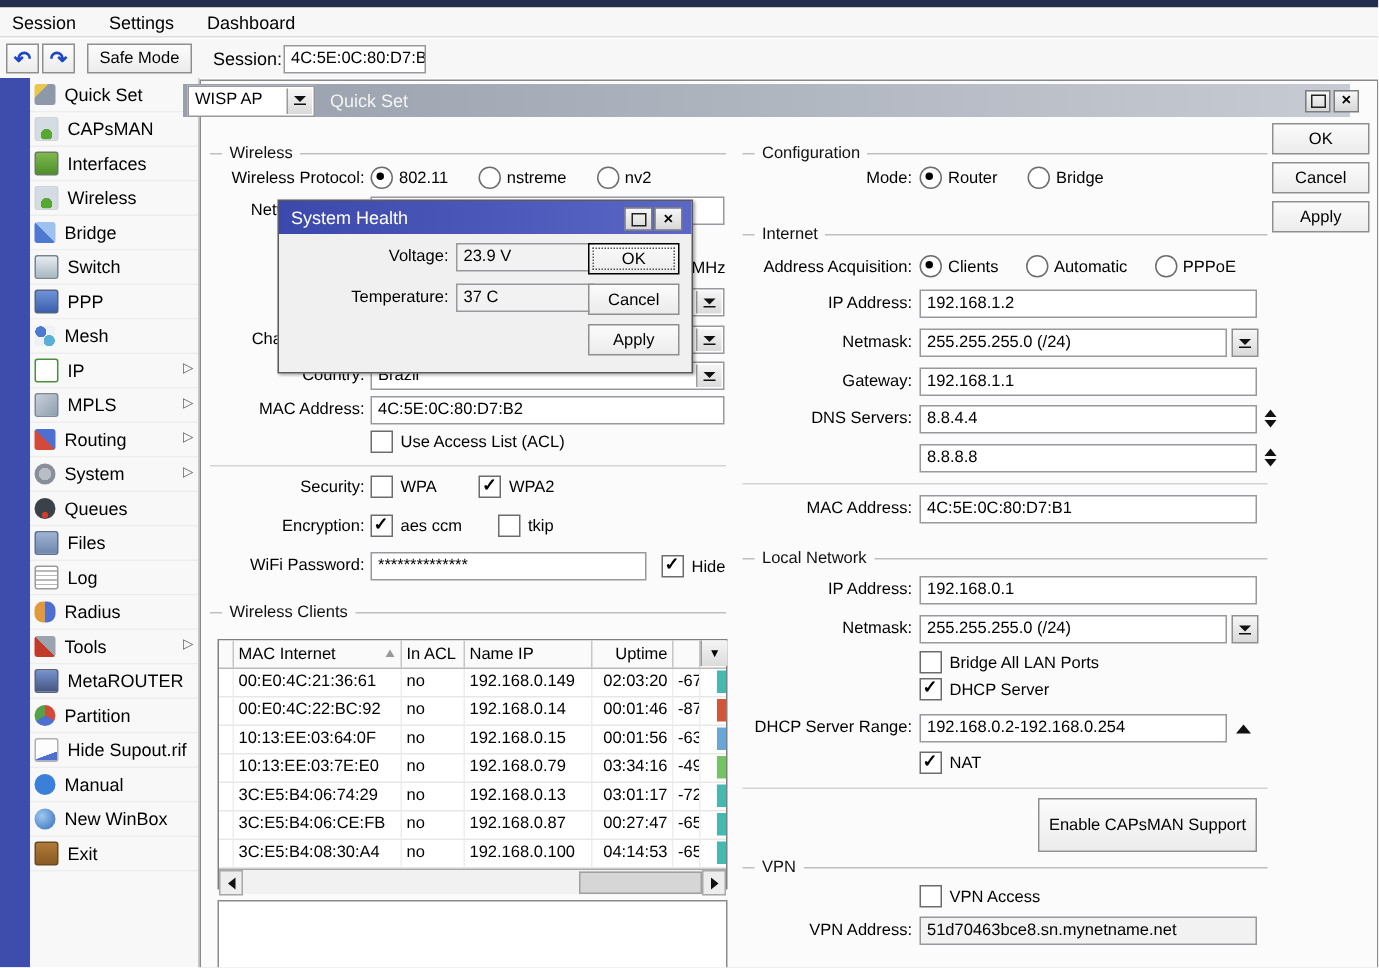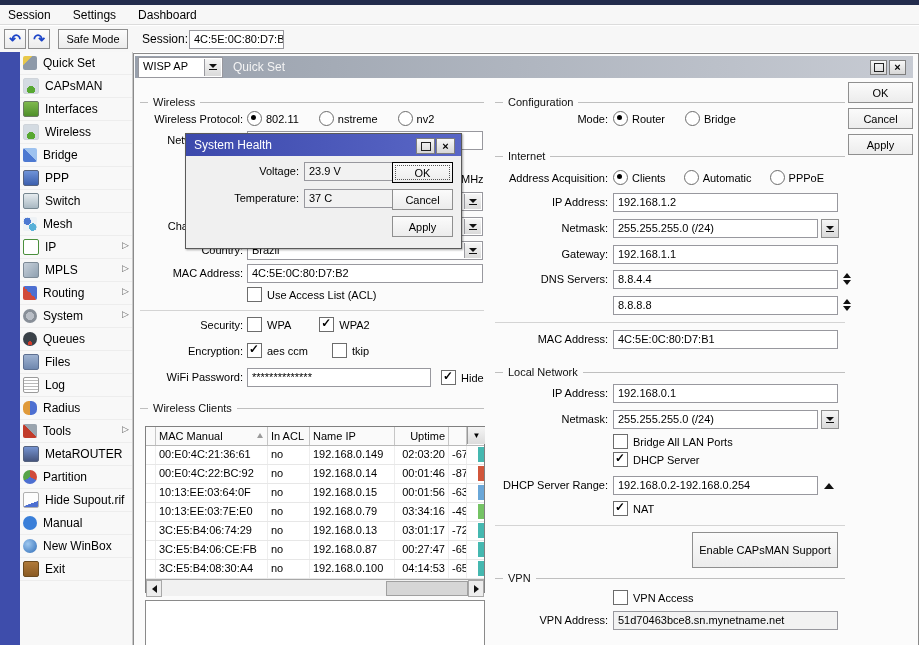--- a/index.html
+++ b/index.html
@@ -45,21 +45,21 @@
   .ic-terminal-icon{background:#20252e;border:1px solid #8a8a8a;}
   .ic-metarouter-icon{background:linear-gradient(#7593d0,#46557e);border:1px solid #55627e;}
   .ic-partition-icon{background:conic-gradient(#d14a3a 0 33%,#4d6fd1 33% 66%,#55a348 66%);border-radius:50%;}
   .ic-supout-icon{background:linear-gradient(160deg,#fdfdfd 68%,#4d6fd1 69%);border:1px solid #b0b0b0;}
   .ic-manual-icon{background:#3a7fd9;border-radius:50%;}
   .ic-winbox-icon{background:radial-gradient(circle at 35% 35%,#9ec7ef,#2f6db8);border-radius:50%;}
   .ic-exit-icon{background:linear-gradient(#b07a3a,#8a5a22);border:1px solid #6b4a1e;}
 
   
   .mainwin{left:133px;top:53px;width:786px;height:593px;border:1px solid #8a8a8a;background:#fbfbfb;}
-  .titlebar{left:135px;top:56px;width:778px;height:22px;background:linear-gradient(to right,#98a0ac,#c7cbd3);
+  .titlebar{left:122px;top:56px;width:778px;height:22px;background:linear-gradient(to right,#98a0ac,#c7cbd3);
             display:flex;align-items:center;}
   .wintitle{color:#f4f4f4;font-size:12px;margin-left:10px;}
   .winbtn{width:17px;height:15px;background:linear-gradient(#f8f8f8,#d7d7d7);border:1px solid #7e7e7e;
           display:flex;align-items:center;justify-content:center;font-size:11px;font-weight:bold;line-height:11px;}
   .maxrect{width:8px;height:7px;border:1px solid #222;}
 
   
   .lbl{font-size:11px;line-height:19px;text-align:right;white-space:nowrap;}
   .field{background:#fff;border:1px solid #98989e;height:19px;font-size:11px;line-height:17px;
          padding-left:4px;white-space:nowrap;overflow:hidden;}
@@ -166,27 +166,27 @@
     <span class="mi-icon ic-wireless-icon"></span>
     <span class="mi-label">Wireless</span>
 
   </div>
       <div class="mi">
     <span class="mi-icon ic-bridge-icon"></span>
     <span class="mi-label">Bridge</span>
 
   </div>
       <div class="mi">
+    <span class="mi-icon ic-switch-icon"></span>
+    <span class="mi-label">Switch</span>
+
+  </div>
+      <div class="mi">
     <span class="mi-icon ic-ppp-icon"></span>
     <span class="mi-label">PPP</span>
-
-  </div>
-      <div class="mi">
-    <span class="mi-icon ic-switch-icon"></span>
-    <span class="mi-label">Switch</span>
 
   </div>
       <div class="mi">
     <span class="mi-icon ic-mesh-icon"></span>
     <span class="mi-label">Mesh</span>
 
   </div>
       <div class="mi">
     <span class="mi-icon ic-ip-icon"></span>
     <span class="mi-label">IP</span>
@@ -377,21 +377,21 @@
   <div class="abs ghdr" style="left:140px;top:402px;width:344px">
     <i class="gline s"></i>
       <span>Wireless Clients</span>
       <i class="gline f"></i>
   </div>
 
   <div class="abs table">
     <div class="thead">
       <span class="tc c0"></span>
       <span class="tc c1">
-        <span>MAC Manual</span>
+        <span>MAC Internet</span>
         <i class="sort"></i>
       </span>
       <span class="tc c2">In ACL</span>
       <span class="tc c3">Name IP</span>
       <span class="tc c4">Uptime</span>
       <span class="tc c5"></span>
       <span class="hddbtn">▼</span>
     </div>
     <div id="client-rows">
         <div class="trow">

